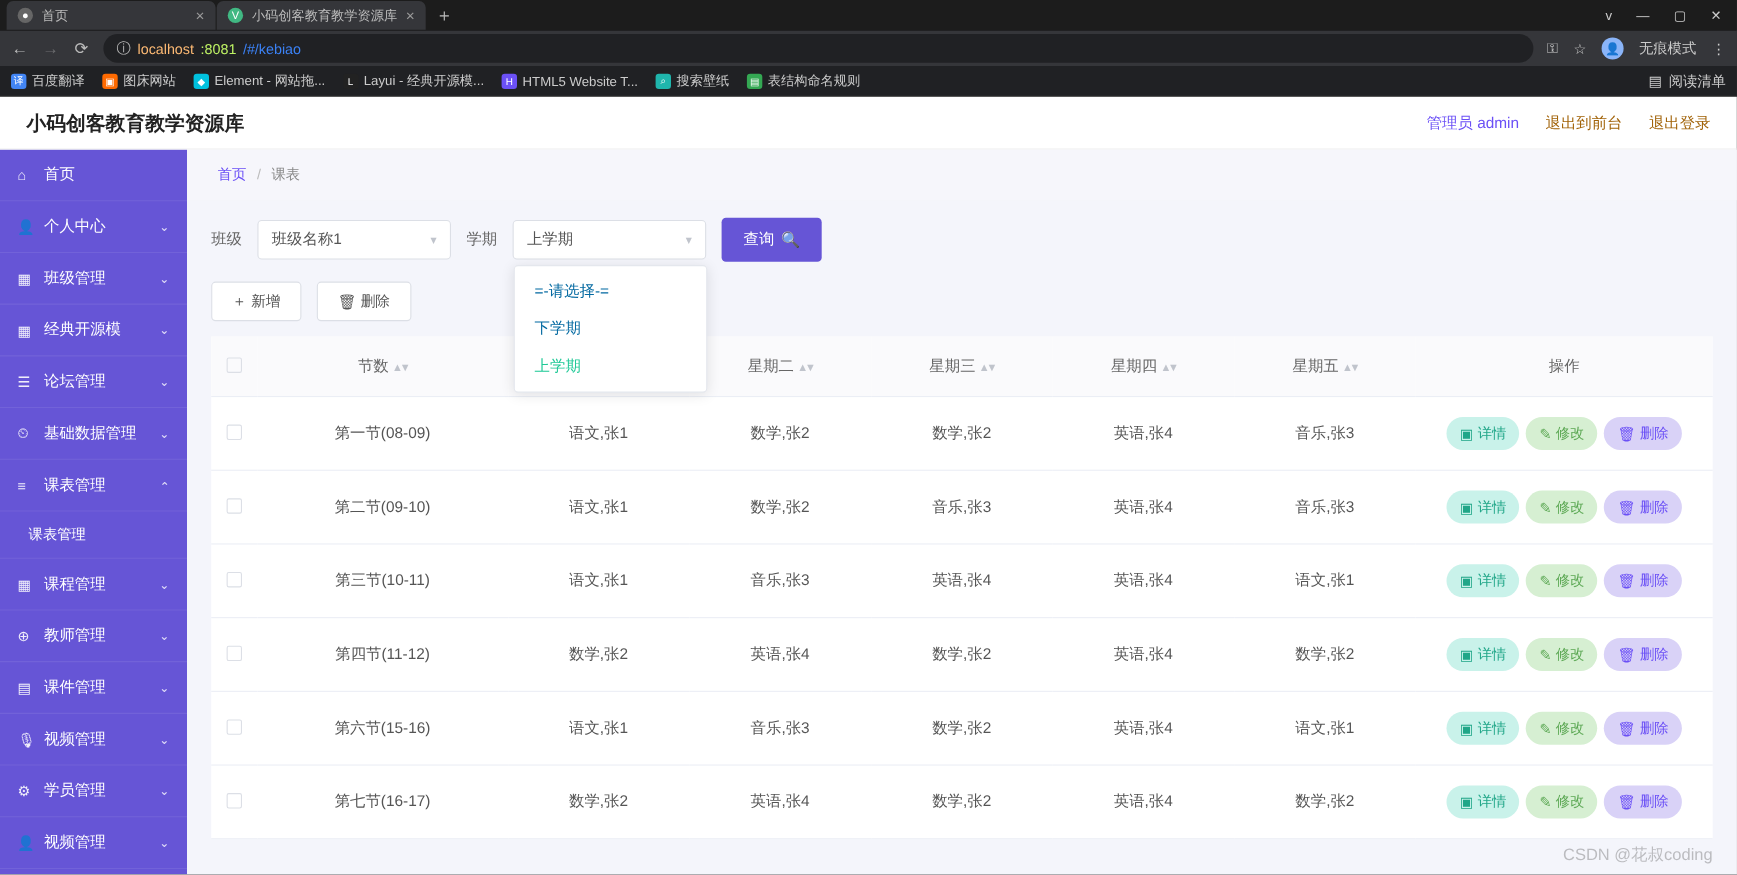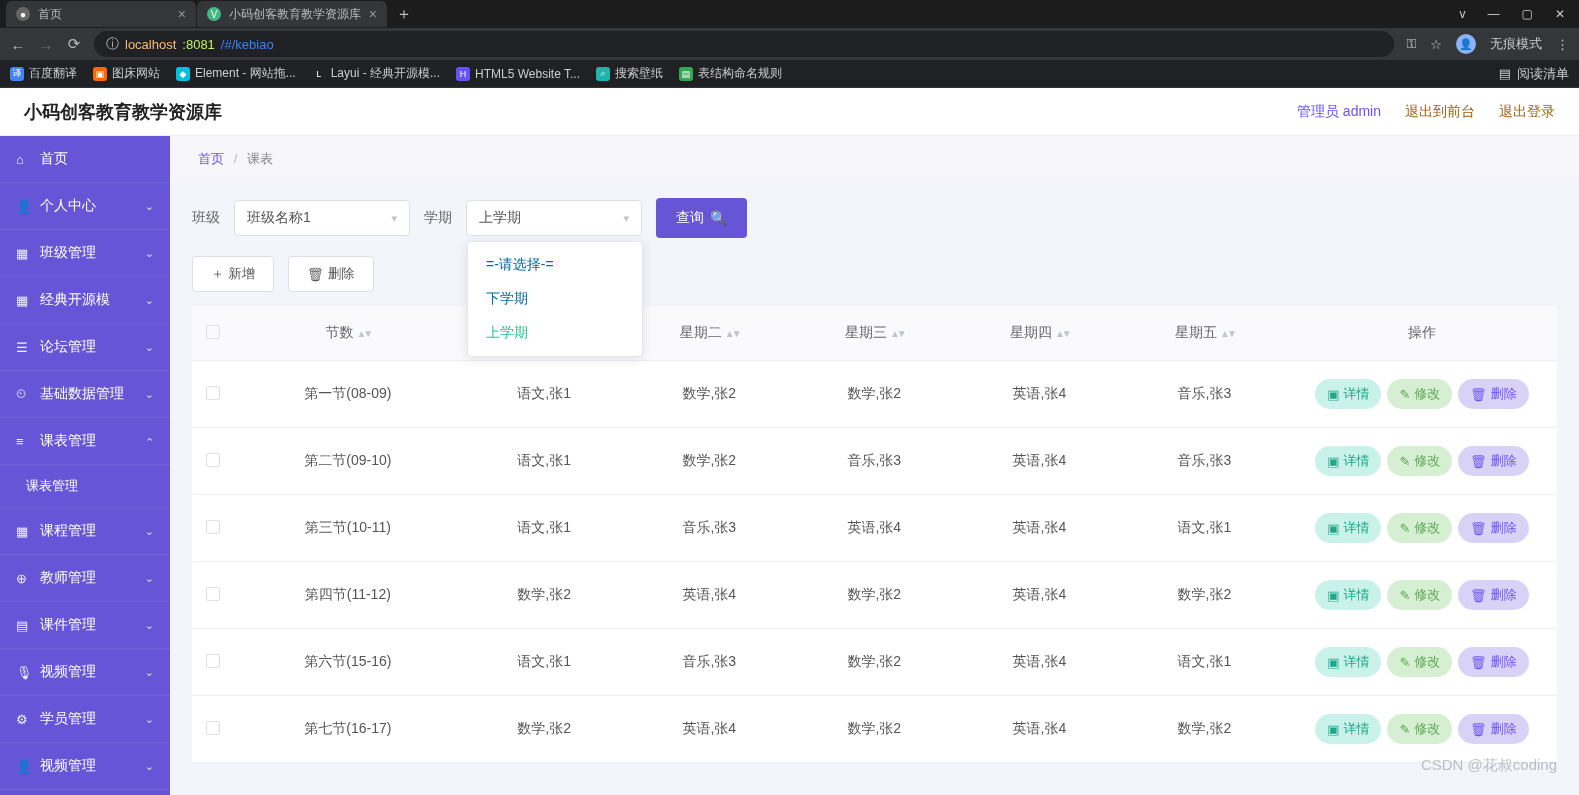--- a/index.html
+++ b/index.html
@@ -70,21 +70,21 @@
 .table th, .table td { padding:18px 8px; text-align:center; font-size:14px; color:#555; border-bottom:1px solid #ebeef5; }
 .table th { background:#fafafc; font-weight:500; color:#666; }
 .chk { width:14px; height:14px; border:1px solid #dcdfe6; border-radius:2px; display:inline-block; cursor:pointer; }
 .sort { color:#c0c4cc; font-size:10px; margin-left:3px; letter-spacing:-3px; }
 
 .pill { display:inline-flex; align-items:center; gap:4px; height:30px; padding:0 12px; border-radius:15px; font-size:13px; cursor:pointer; margin:0 3px; }
 .pill-detail { background:#c9f2ea; color:#20a688; }
 .pill-edit { background:#d6efd2; color:#5ca854; }
 .pill-del { background:#d9d2f7; color:#6b50f6; }
 
-.watermark { position:absolute; right:22px; bottom:20px; color:rgba(80,80,80,.35); font-size:15px; font-family:Arial; pointer-events:none; }
+.watermark { position:absolute; right:22px; bottom:8px; color:rgba(80,80,80,.35); font-size:15px; font-family:Arial; pointer-events:none; }
 </style>
 </head>
 <body>
 
 <div class="browser">
 
   <div class="titlebar">
     <div class="tab-strip">
       <div class="browser-tab">
         <span class="favicon">●</span>

